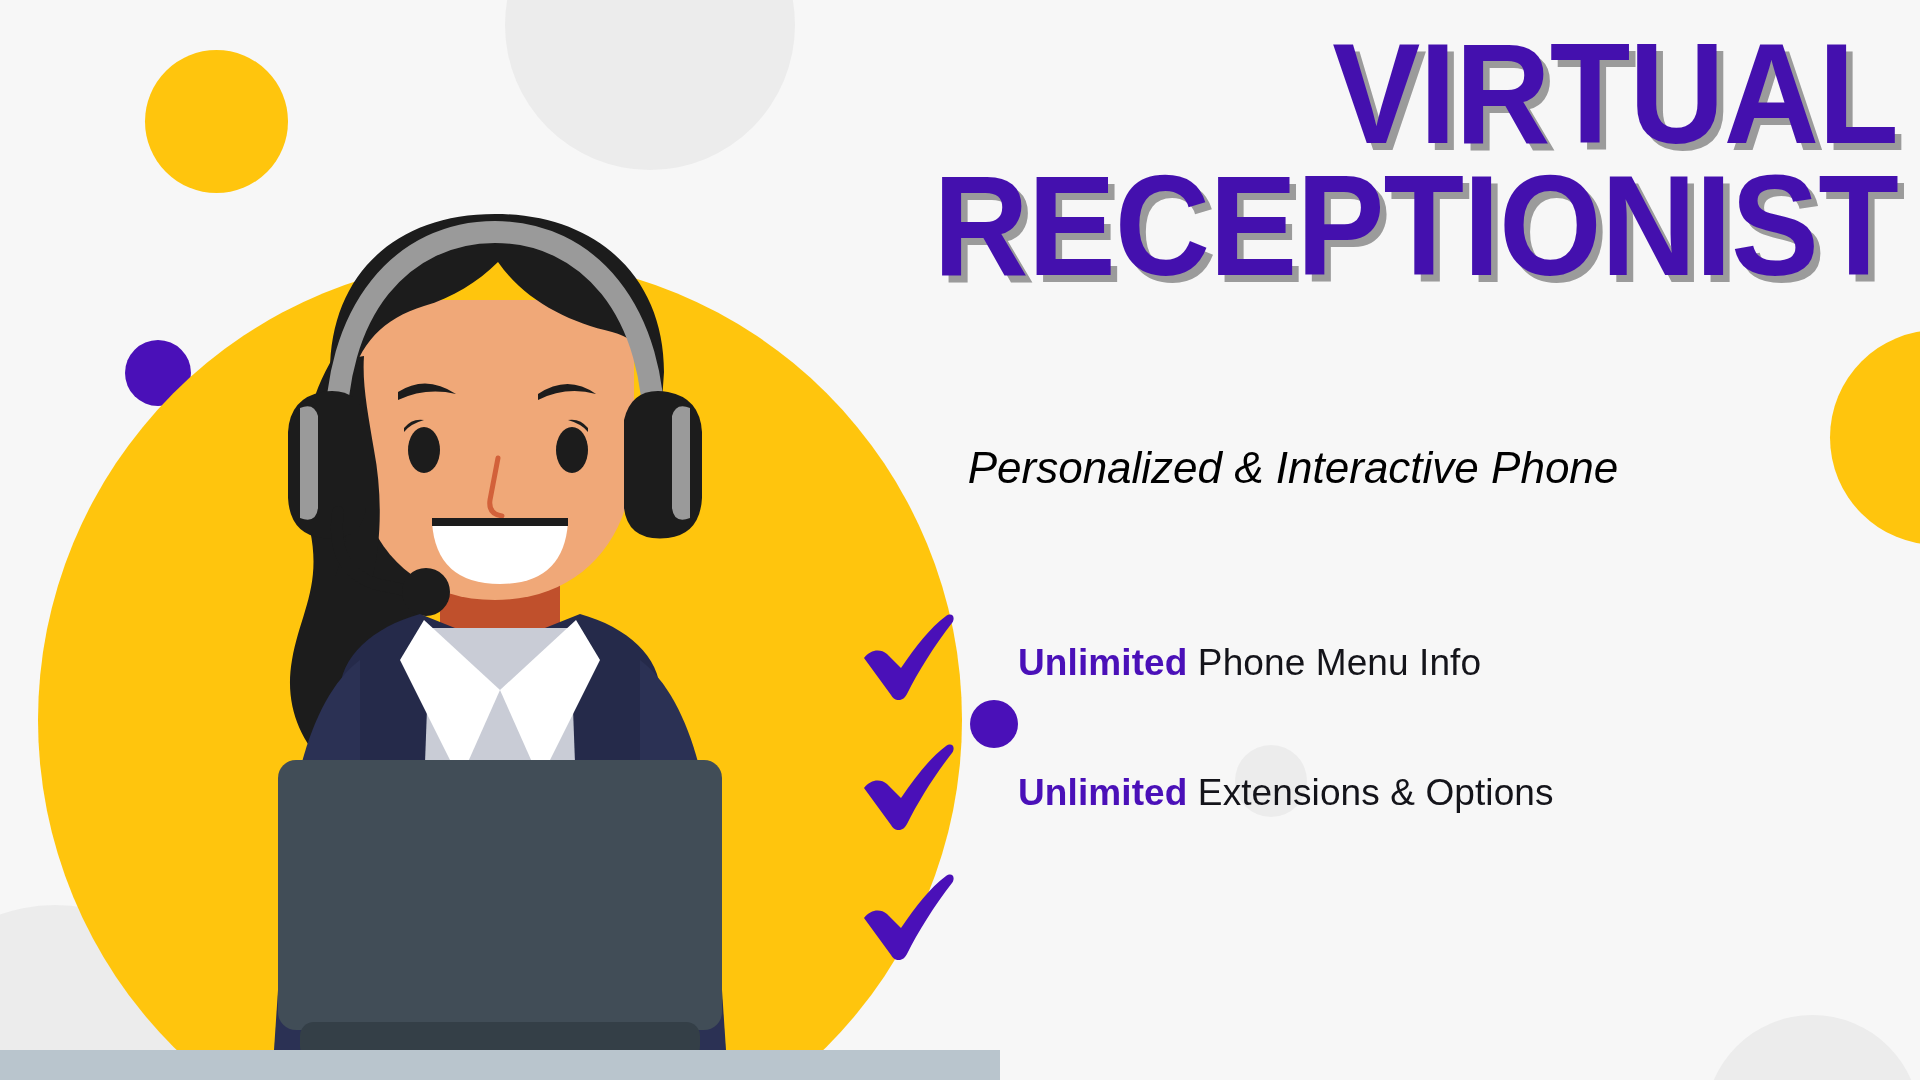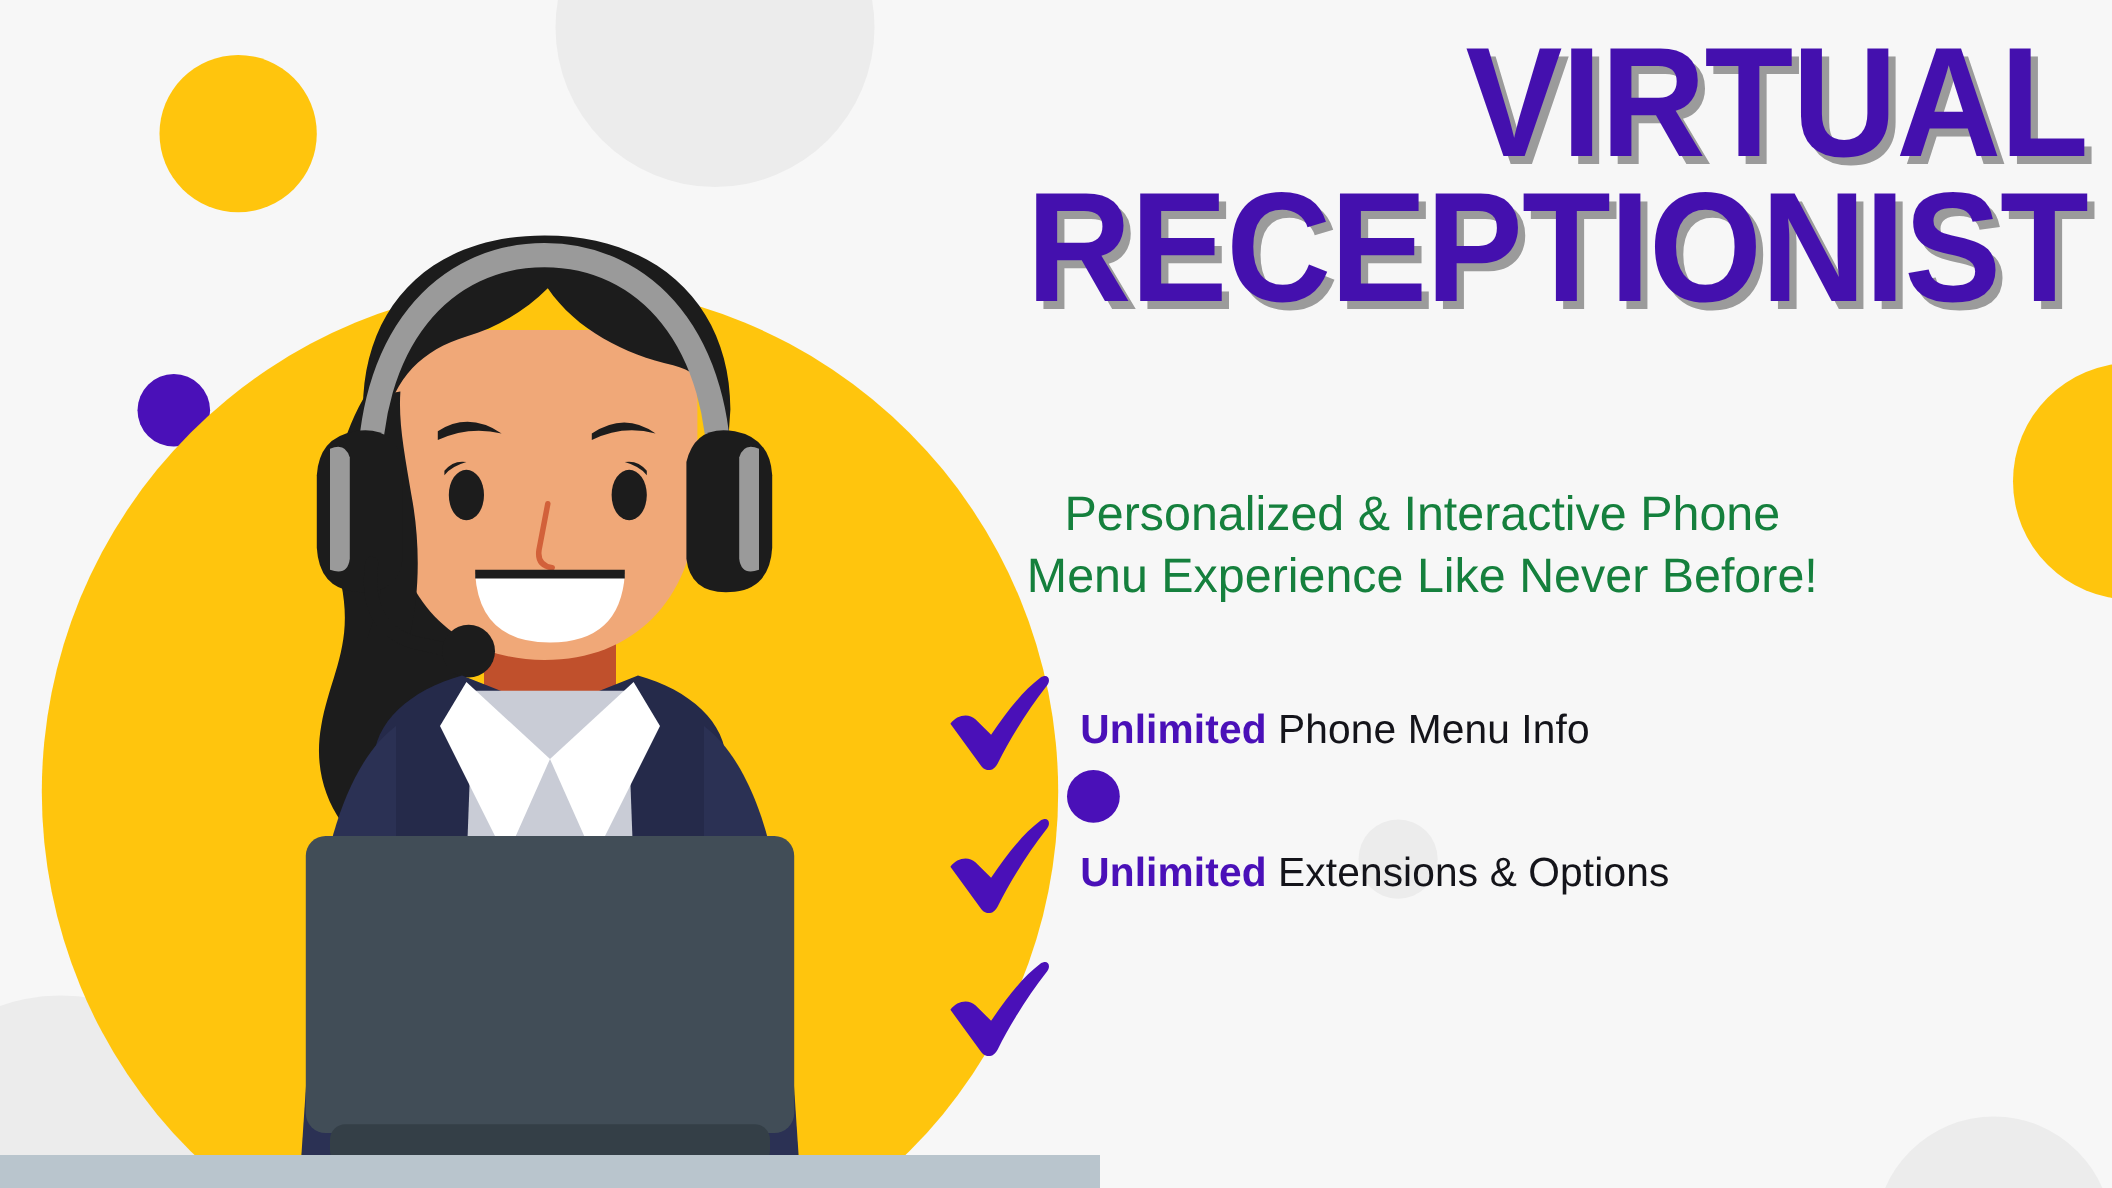--- a/index.html
+++ b/index.html
@@ -72,38 +72,40 @@
   #headline-bottom { font-size: 142px; }
 
   #subtitle {
     position: absolute;
     left: 0;
     top: 440px;
     width: 1220px;
     padding-right: 34px;
     box-sizing: border-box;
     text-align: center;
-    color: #15803d;
+    color: #000000;
     font-size: 44px;
     line-height: 1.28;
     font-weight: 400;
+    font-style: italic;
   }
   .subtitle-line { display: block; white-space: nowrap; }
 
   #checklist {
     position: absolute;
     left: 160px;
     top: 620px;
     width: 1060px;
   }
   .check-row {
     display: flex;
     align-items: center;
     margin-bottom: 44px;
     min-height: 74px;
+    gap: 36px;
   }
   .check-mark {
     flex: 0 0 auto;
     width: 96px;
     height: 86px;
     margin-right: 26px;
     position: relative;
     top: -6px;
   }
   .check-mark svg { display: block; width: 100%; height: 100%; }
@@ -214,21 +216,20 @@
 
   <div id="content">
 
     <div id="headline">
       <span class="headline-line" id="headline-top">VIRTUAL</span>
       <span class="headline-line" id="headline-bottom">RECEPTIONIST</span>
     </div>
 
     <div id="subtitle">
       <span class="subtitle-line">Personalized &amp; Interactive Phone</span>
-      <span class="subtitle-line">Menu Experience Like Never Before!</span>
     </div>
 
     <div id="checklist">
 
       <div class="check-row" id="row-1">
         <span class="check-mark">
           <svg viewBox="0 0 96 86" xmlns="http://www.w3.org/2000/svg">
             <path fill="#4a10b8" d="M4 44 C10 36 20 34 27 40 L41 54 C56 32 70 14 86 2
                  C92 -2 96 3 92 9 C74 32 58 58 47 80
                  C43 88 35 88 31 81 Z"></path>

